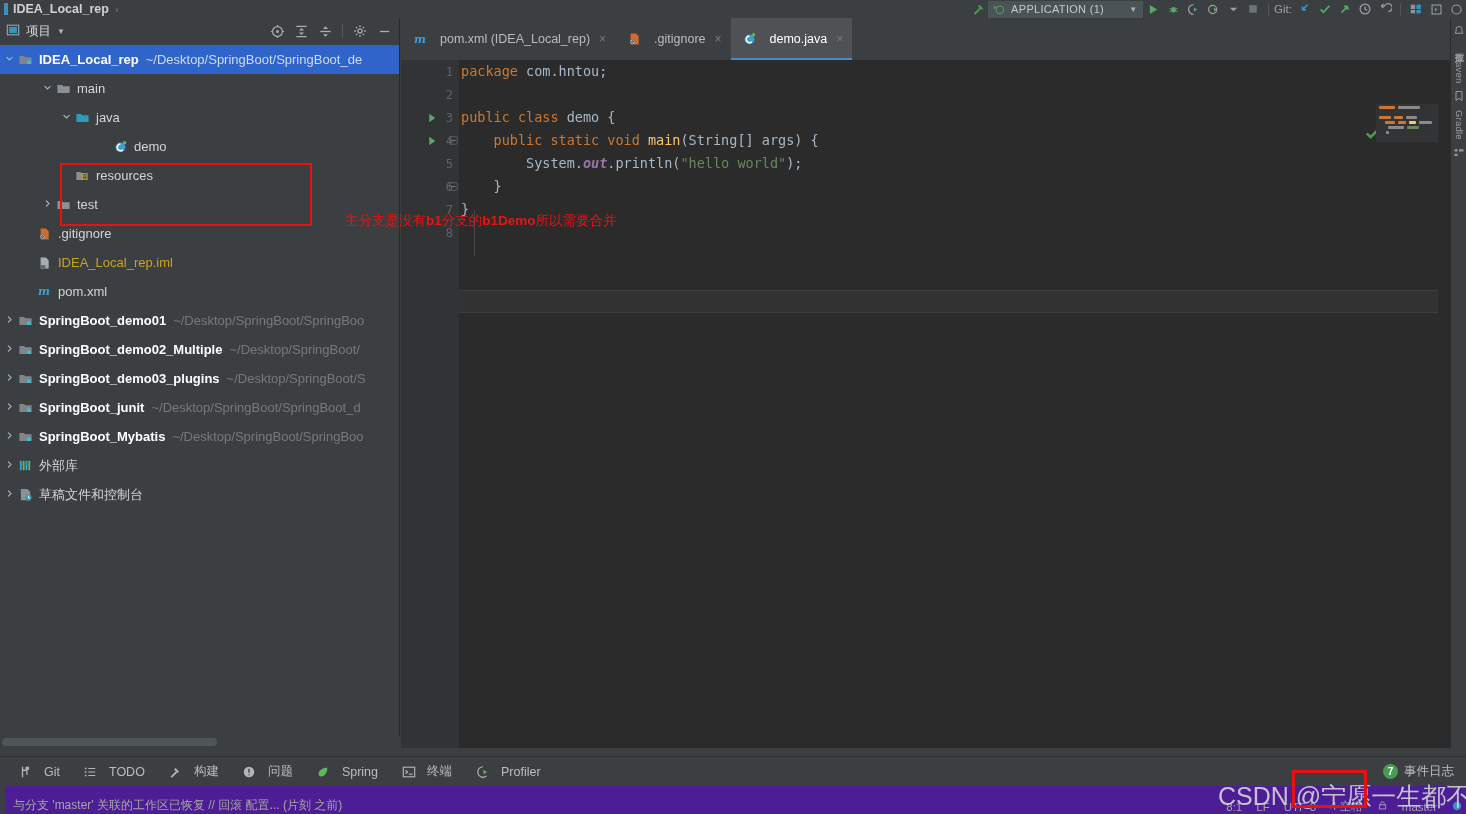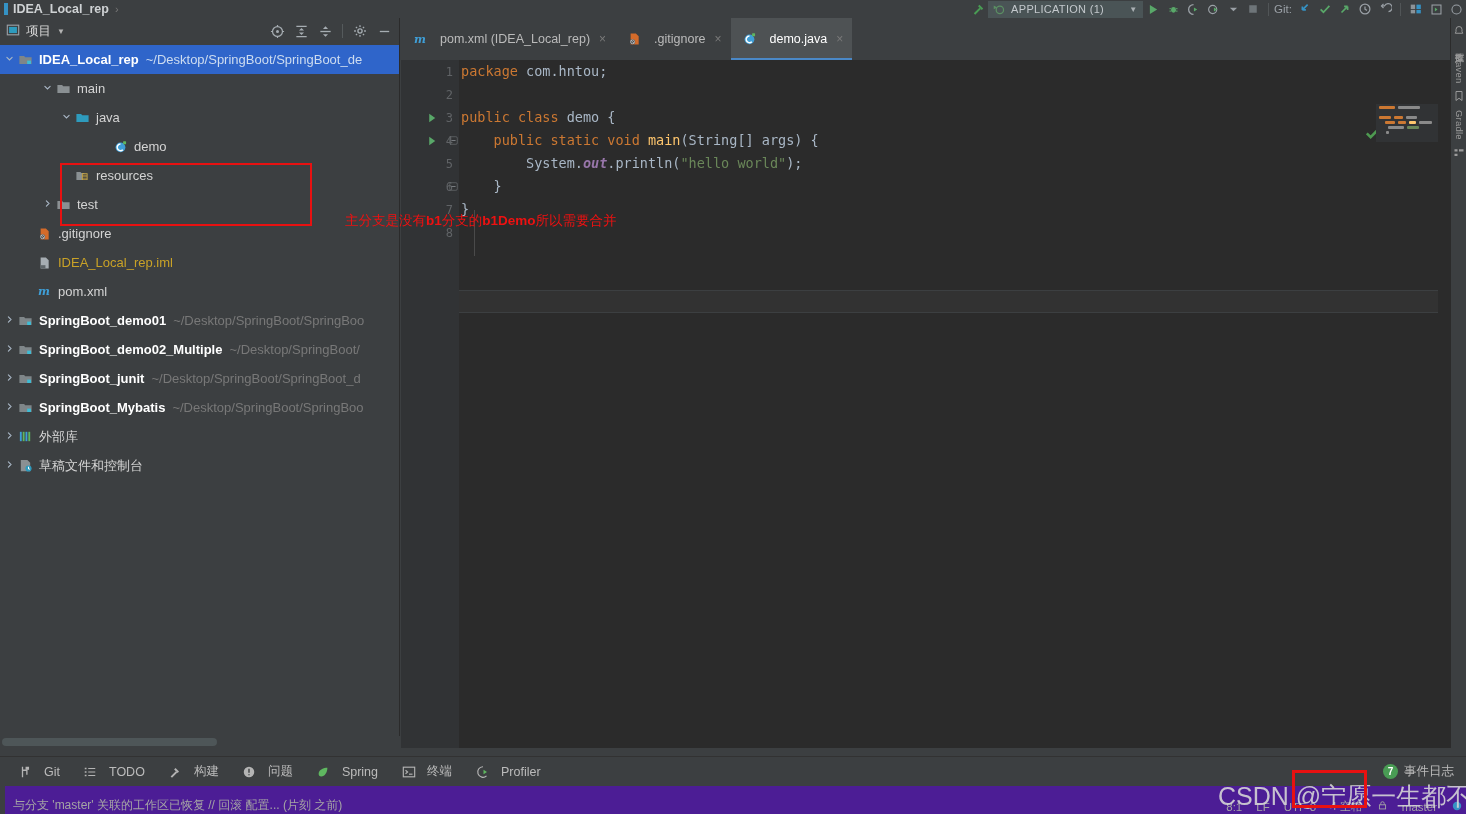--- a/index.html
+++ b/index.html
@@ -475,20 +475,35 @@
           </svg>
         </span>
         <span class="ico">
           <svg width="15" height="15" viewBox="0 0 16 16">
             <path d="M1.5 4.2h5l1.2 1.4h6.8v7.2H1.5z" fill="#7f8689"></path>
             <rect x="9.8" y="9.2" width="4" height="3.6" fill="#3dbdd6"></rect>
           </svg>
         </span>
         <span class="lbl b">SpringBoot_demo02_Multiple</span>
         <span class="path">~/Desktop/SpringBoot/</span>
+      </div>
+      <div class="row" style="padding-left: 4px;">
+        <span class="arrow">
+          <svg width="12" height="12" viewBox="0 0 16 16">
+            <path d="M4.5 2.5L8 6l-3.5 3.5" stroke="#a9b7c6" stroke-width="1.5" fill="none" stroke-linecap="round"></path>
+          </svg>
+        </span>
+        <span class="ico">
+          <svg width="15" height="15" viewBox="0 0 16 16">
+            <path d="M1.5 4.2h5l1.2 1.4h6.8v7.2H1.5z" fill="#7f8689"></path>
+            <rect x="9.8" y="9.2" width="4" height="3.6" fill="#3dbdd6"></rect>
+          </svg>
+        </span>
+        <span class="lbl b">SpringBoot_demo03_plugins</span>
+        <span class="path">~/Desktop/SpringBoot/S</span>
       </div>
       <div class="row" style="padding-left: 4px;">
         <span class="arrow">
           <svg width="12" height="12" viewBox="0 0 16 16">
             <path d="M4.5 2.5L8 6l-3.5 3.5" stroke="#a9b7c6" stroke-width="1.5" fill="none" stroke-linecap="round"></path>
           </svg>
         </span>
         <span class="ico">
           <svg width="15" height="15" viewBox="0 0 16 16">
             <path d="M1.5 4.2h5l1.2 1.4h6.8v7.2H1.5z" fill="#7f8689"></path>

